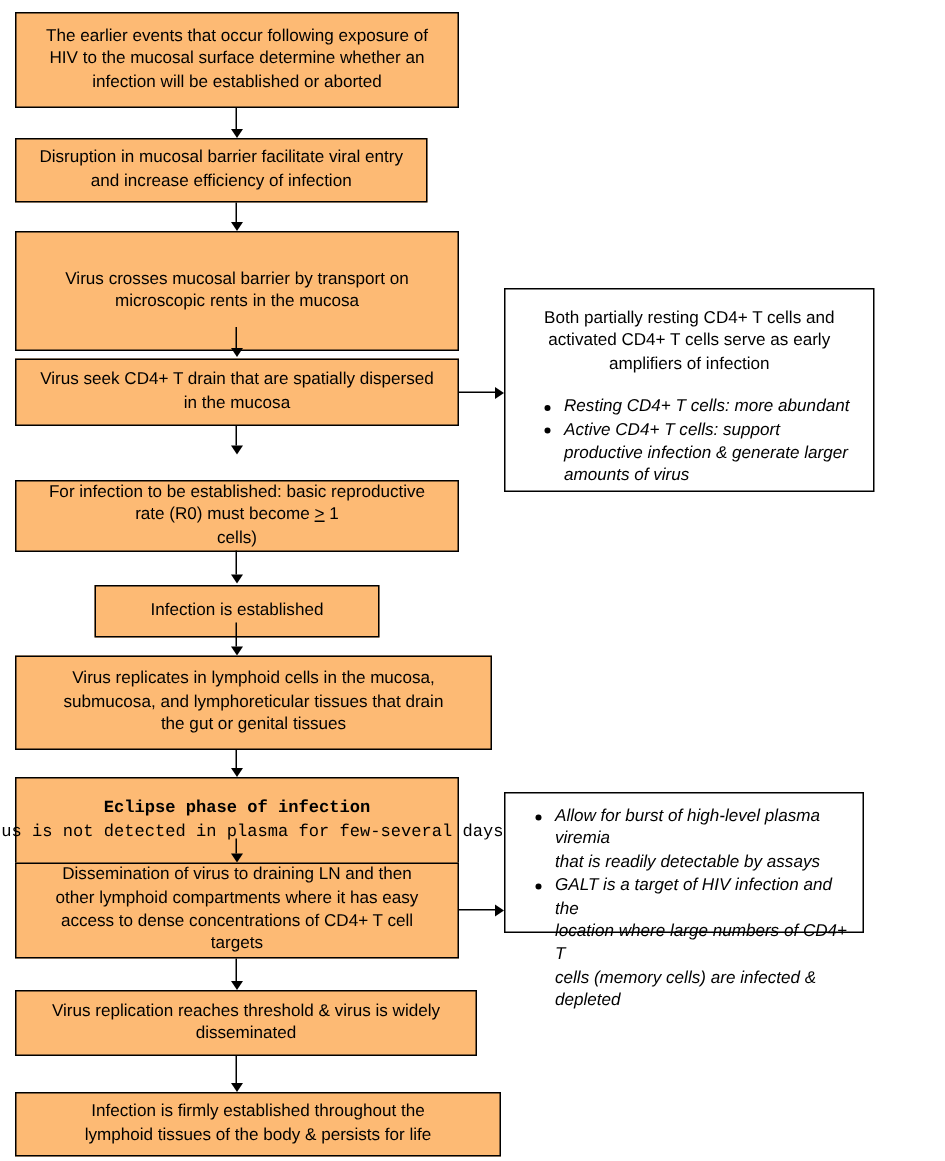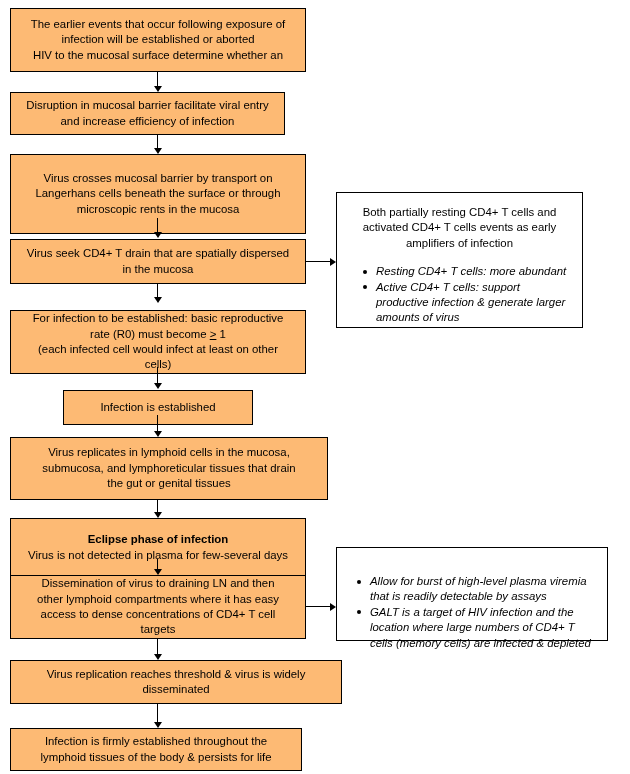--- a/index.html
+++ b/index.html
@@ -96,56 +96,54 @@
   }
   .underline-gt { text-decoration: underline; }
 </style>
 </head>
 <body>
 
 <div id="canvas">
 
   <div class="node" style="left:10px; top:8px; width:296px; height:64px;">
     <span class="line">The earlier events that occur following exposure of</span>
+    <span class="line">HIV to the mucosal surface determine whether an</span>
     <span class="line">infection will be established or aborted</span>
-    <span class="line">HIV to the mucosal surface determine whether an</span>
   </div>
 
   <div class="vconn" style="left:157px; top:72px; height:14px;"></div>
   <div class="vhead" style="left:153.5px; top:86px;"></div>
 
   <div class="node" style="left:10px; top:92px; width:275px; height:43px;">
     <span class="line">Disruption in mucosal barrier facilitate viral entry</span>
     <span class="line">and increase efficiency of infection</span>
   </div>
 
   <div class="vconn" style="left:157px; top:135px; height:13px;"></div>
   <div class="vhead" style="left:153.5px; top:148px;"></div>
 
   <div class="node" style="left:10px; top:154px; width:296px; height:80px;">
     <span class="line">Virus crosses mucosal barrier by transport on</span>
-    <span class="line">Langerhans cells beneath the surface or through</span>
     <span class="line">microscopic rents in the mucosa</span>
   </div>
 
   <div class="vconn" style="left:157px; top:218px; height:14px;"></div>
   <div class="vhead" style="left:153.5px; top:232px;"></div>
 
   <div class="node" style="left:10px; top:239px; width:296px; height:45px;">
     <span class="line">Virus seek CD4+ T drain that are spatially dispersed</span>
     <span class="line">in the mucosa</span>
   </div>
 
   <div class="vconn" style="left:157px; top:284px; height:13px;"></div>
   <div class="vhead" style="left:153.5px; top:297px;"></div>
 
-  <div class="node" style="left:10px; top:310px; width:296px; height:64px;">
+  <div class="node" style="left:10px; top:320px; width:296px; height:48px;">
     <span class="line">For infection to be established: basic reproductive</span>
     <span class="line">rate (R0) must become <span class="underline-gt">&gt;</span> 1</span>
-    <span class="line">(each infected cell would infect at least on other</span>
     <span class="line">cells)</span>
   </div>
 
   <div class="vconn" style="left:157px; top:367px; height:16px;"></div>
   <div class="vhead" style="left:153.5px; top:383px;"></div>
 
   <div class="node" style="left:63px; top:390px; width:190px; height:35px;align-items:center;">
     <span class="line">Infection is established</span>
   </div>
 
@@ -154,78 +152,78 @@
 
   <div class="node" style="left:10px; top:437px; width:318px; height:63px;">
     <span class="line">Virus replicates in lymphoid cells in the mucosa,</span>
     <span class="line">submucosa, and lymphoreticular tissues that drain</span>
     <span class="line">the gut or genital tissues</span>
   </div>
 
   <div class="vconn" style="left:157px; top:500px; height:12px;"></div>
   <div class="vhead" style="left:153.5px; top:512px;"></div>
 
-  <div class="node" style="left:10px; top:518px; width:296px; height:59px;">
+  <div class="node" style="left:10px; top:518px; width:296px; height:59px;font-family:Liberation Mono, monospace;">
     <span class="line bold">Eclipse phase of infection</span>
     <span class="line">Virus is not detected in plasma for few-several days</span>
   </div>
 
   <div class="vconn" style="left:157px; top:559px; height:10px;"></div>
   <div class="vhead" style="left:153.5px; top:569px;"></div>
 
   <div class="node" style="left:10px; top:575px; width:296px; height:64px;">
     <span class="line">Dissemination of virus to draining LN and then</span>
     <span class="line">other lymphoid compartments where it has easy</span>
     <span class="line">access to dense concentrations of CD4+ T cell</span>
     <span class="line">targets</span>
   </div>
 
   <div class="vconn" style="left:157px; top:639px; height:15px;"></div>
   <div class="vhead" style="left:153.5px; top:654px;"></div>
 
-  <div class="node" style="left:10px; top:660px; width:332px; height:44px;">
+  <div class="node" style="left:10px; top:660px; width:308px; height:44px;">
     <span class="line">Virus replication reaches threshold &amp; virus is widely</span>
     <span class="line">disseminated</span>
   </div>
 
   <div class="vconn" style="left:157px; top:704px; height:18px;"></div>
   <div class="vhead" style="left:153.5px; top:722px;"></div>
 
-  <div class="node" style="left:10px; top:728px; width:292px; height:43px;">
+  <div class="node" style="left:10px; top:728px; width:324px; height:43px;">
     <span class="line">Infection is firmly established throughout the</span>
     <span class="line">lymphoid tissues of the body &amp; persists for life</span>
   </div>
 
   <div class="hconn" style="left:306px; top:261px; width:26px;"></div>
   <div class="hhead" style="left:330px; top:257.5px;"></div>
 
   <div class="hconn" style="left:306px; top:606px; width:26px;"></div>
   <div class="hhead" style="left:330px; top:602.5px;"></div>
 
   <div class="sidebox" style="left:336px; top:192px; width:247px; height:136px; padding:12px 6px 10px 6px;">
     <div class="heading">
       <span class="line">Both partially resting CD4+ T cells and</span>
-      <span class="line">activated CD4+ T cells events as early</span>
+      <span class="line">activated CD4+ T cells serve as early</span>
       <span class="line">amplifiers of infection</span>
     </div>
     <ul class="bullets" style="margin-top:13px; padding-left:18px;">
       <li>
         <span class="dot"></span>
         <span class="line">Resting CD4+ T cells: more abundant</span>
       </li>
       <li>
         <span class="dot"></span>
         <span class="line">Active CD4+ T cells: support</span>
         <span class="line">productive infection &amp; generate larger</span>
         <span class="line">amounts of virus</span>
       </li>
     </ul>
   </div>
 
-  <div class="sidebox" style="left:336px; top:547px; width:272px; height:94px; padding:26px 6px 8px 6px;">
+  <div class="sidebox" style="left:336px; top:528px; width:240px; height:94px; padding:8px 6px 8px 6px;">
     <ul class="bullets" style="padding-left:12px;">
       <li>
         <span class="dot"></span>
         <span class="line">Allow for burst of high-level plasma viremia</span>
         <span class="line">that is readily detectable by assays</span>
       </li>
       <li>
         <span class="dot"></span>
         <span class="line">GALT is a target of HIV infection and the</span>
         <span class="line">location where large numbers of CD4+ T</span>

